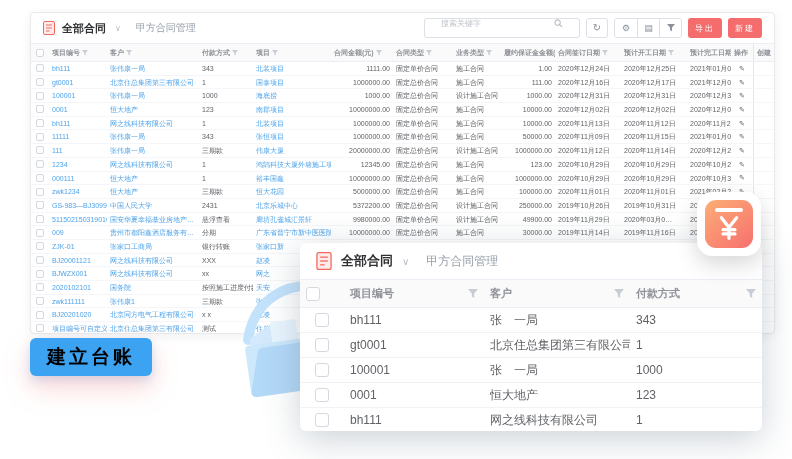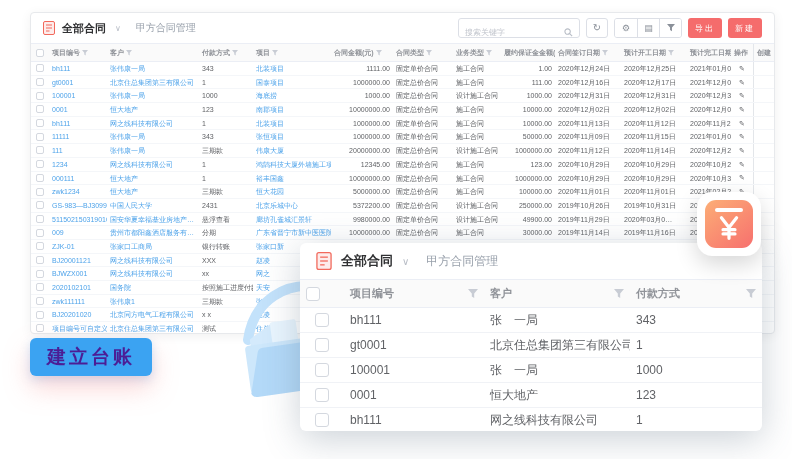--- a/index.html
+++ b/index.html
@@ -9,22 +9,22 @@
   
   .main-card { position:absolute; left:30px; top:12px; width:745px; height:322px;
     background:#fff; border:1px solid #e7e9ec; border-radius:4px;
     box-shadow:0 2px 12px rgba(0,0,0,.06); overflow:hidden; z-index:1; }
   .main-toolbar { display:flex; align-items:center; height:30px; padding:0 12px; gap:7px; }
   .doc-ic { flex:0 0 auto; display:flex; }
   .m-title { font-size:11px; font-weight:bold; color:#303133; }
   .chev { font-size:8px; color:#b8bdc6; margin-left:2px; }
   .m-sub { font-size:10px; color:#98a0ab; margin-left:8px; }
   .tb-right { margin-left:auto; display:flex; align-items:center; gap:6px; }
-  .search-box { width:122px; height:20px; border:1px solid #dcdfe6; border-radius:3px;
-    display:flex; align-items:flex-end; padding:0 6px; background:#fff; }
+  .search-box { width:156px; height:20px; border:1px solid #dcdfe6; border-radius:3px;
+    display:flex; align-items:flex-start; padding:0 16px; background:#fff; }
   .search-box input { flex:1; border:0; outline:none; font-size:8px; color:#606266;
     font-family:inherit; min-width:0; }
   .search-box input::placeholder { color:#c0c4cc; }
   .tool-btn { width:22px; height:20px; border:1px solid #dcdfe6; border-radius:3px;
     display:flex; align-items:center; justify-content:center; font-size:10px;
     color:#8a9099; background:#fff; line-height:1; }
   .tool-group { display:flex; border:1px solid #dcdfe6; border-radius:3px; overflow:hidden; }
   .tool-group .tg-btn { width:22px; height:18px; display:flex; align-items:center;
     justify-content:center; font-size:9px; color:#8a9099; background:#fff; }
   .tool-group .tg-btn + .tg-btn { border-left:1px solid #dcdfe6; }
@@ -47,21 +47,21 @@
   .funnel { width:6px; height:6px; flex:0 0 auto; }
   .edit-cell { display:flex; align-items:center; justify-content:center;
     font-size:8px; color:#8a9099; }
   .sliver { border-left:1px solid #e3e6ea; color:#909399; }
 
   
   .illus { position:absolute; left:236px; top:262px; z-index:5; }
 
   
   .cta { position:absolute; left:30px; top:338px; height:38px; padding:0 17px;
-    background:#3ba3f2; color:#4c1d95; font-size:19px; font-weight:bold; letter-spacing:3px;
+    background:#3ba3f2; color:#000000; font-size:19px; font-weight:bold; letter-spacing:3px;
     border-radius:6px; display:flex; align-items:center; z-index:6;
     box-shadow:0 12px 26px rgba(246,140,140,.35), 0 4px 10px rgba(59,163,242,.25); }
 
   
   .overlay { position:absolute; left:300px; top:243px; width:462px; height:188px;
     background:#fff; border-radius:6px; box-shadow:0 8px 36px rgba(70,90,110,.28);
     overflow:hidden; z-index:10; }
   .ov-head { display:flex; align-items:center; height:36px; padding:0 16px; gap:9px; }
   .ov-title { font-size:13px; font-weight:bold; color:#303133; }
   .ov-chev { font-size:10px; color:#b8bdc6; }

